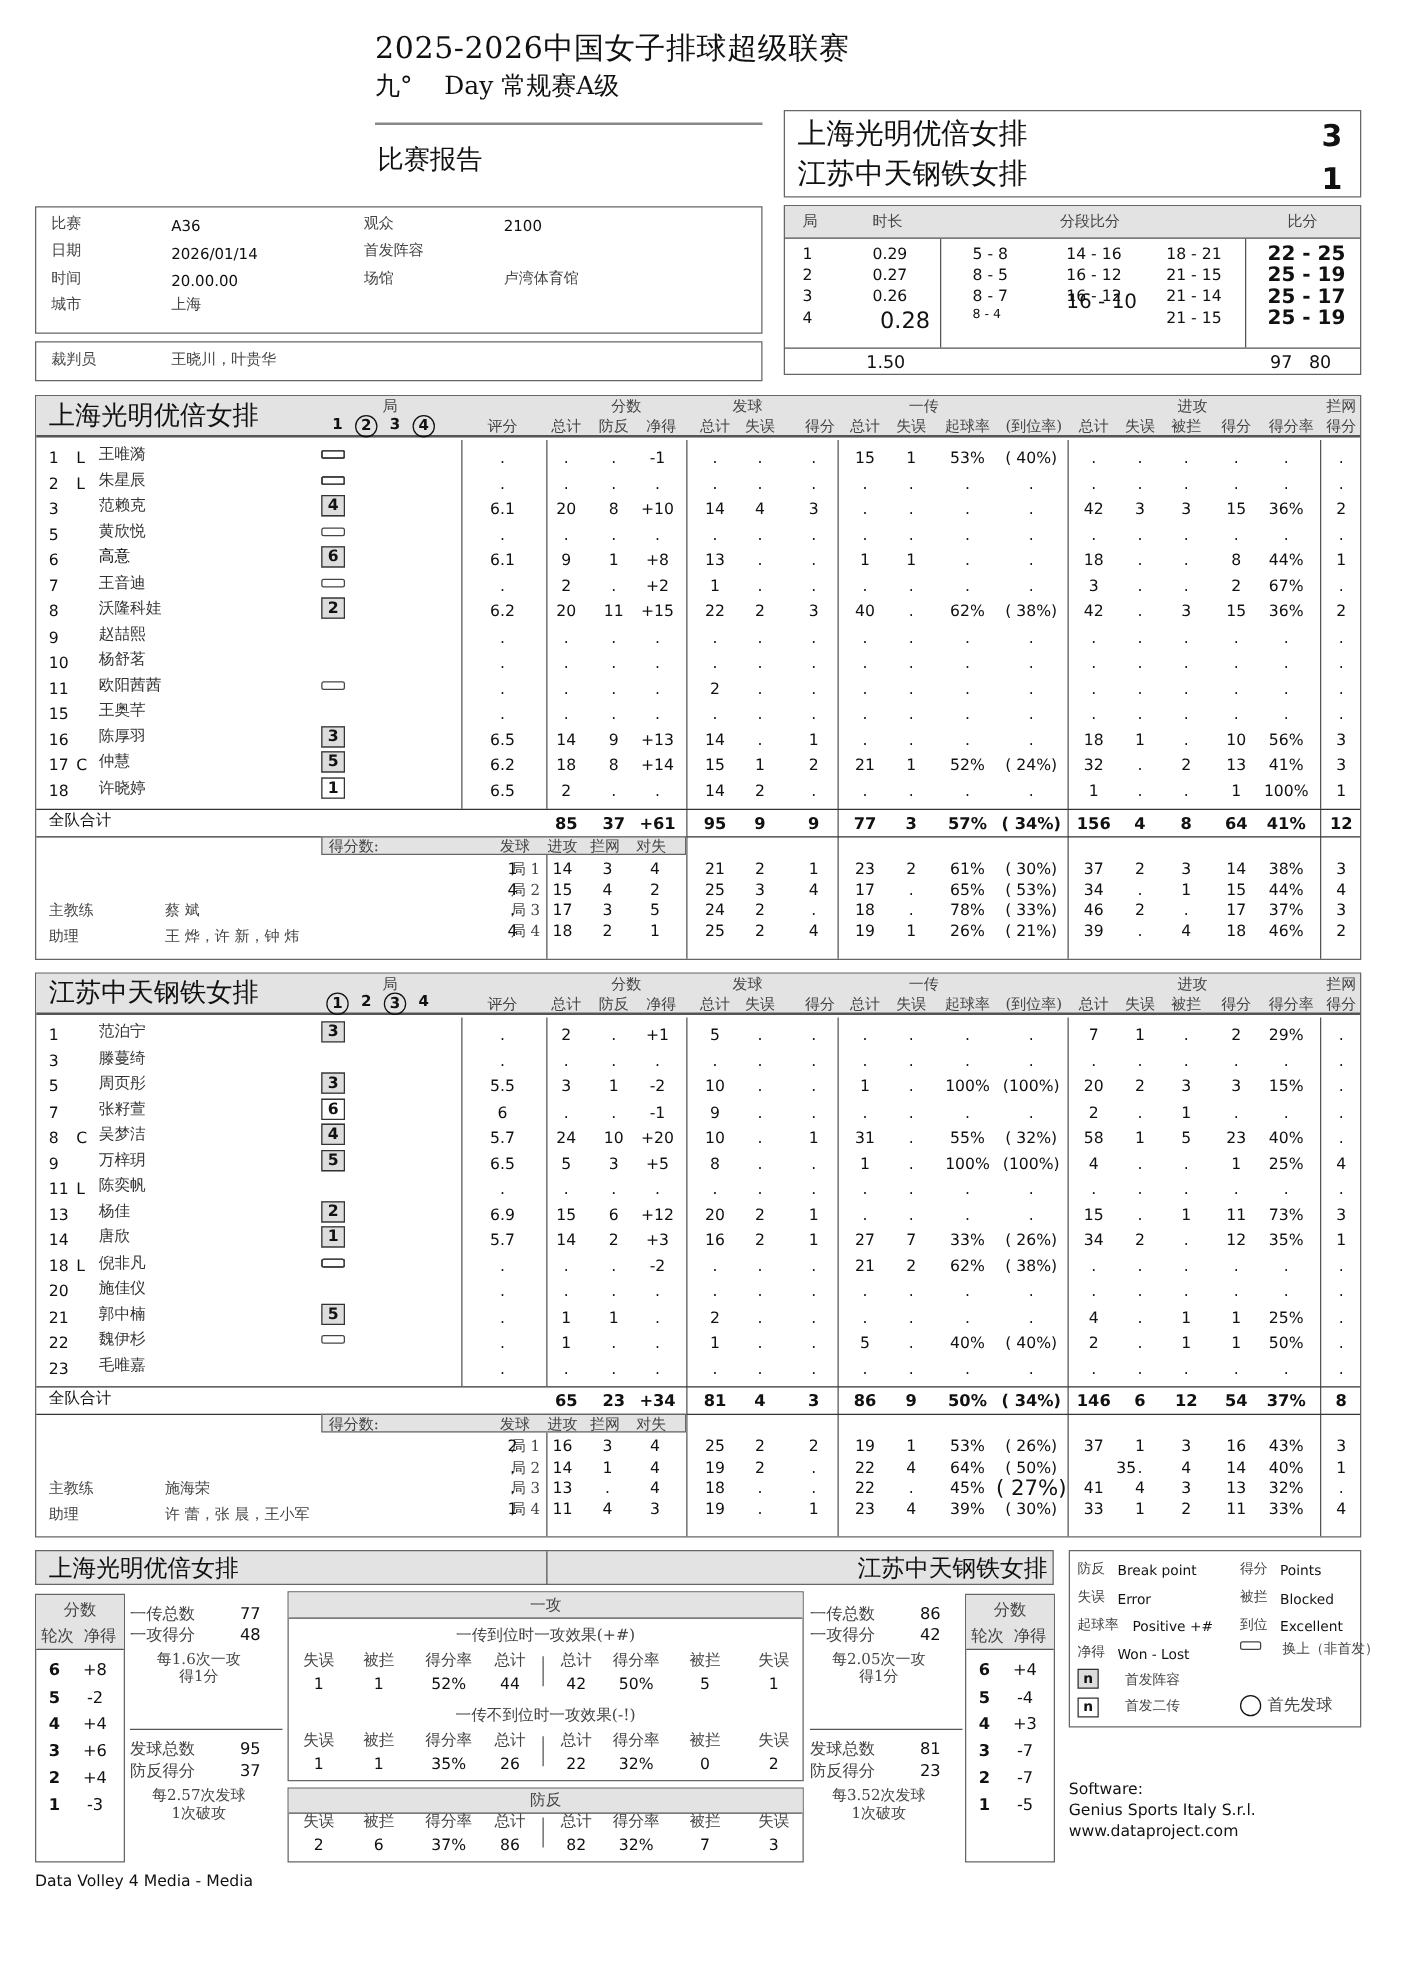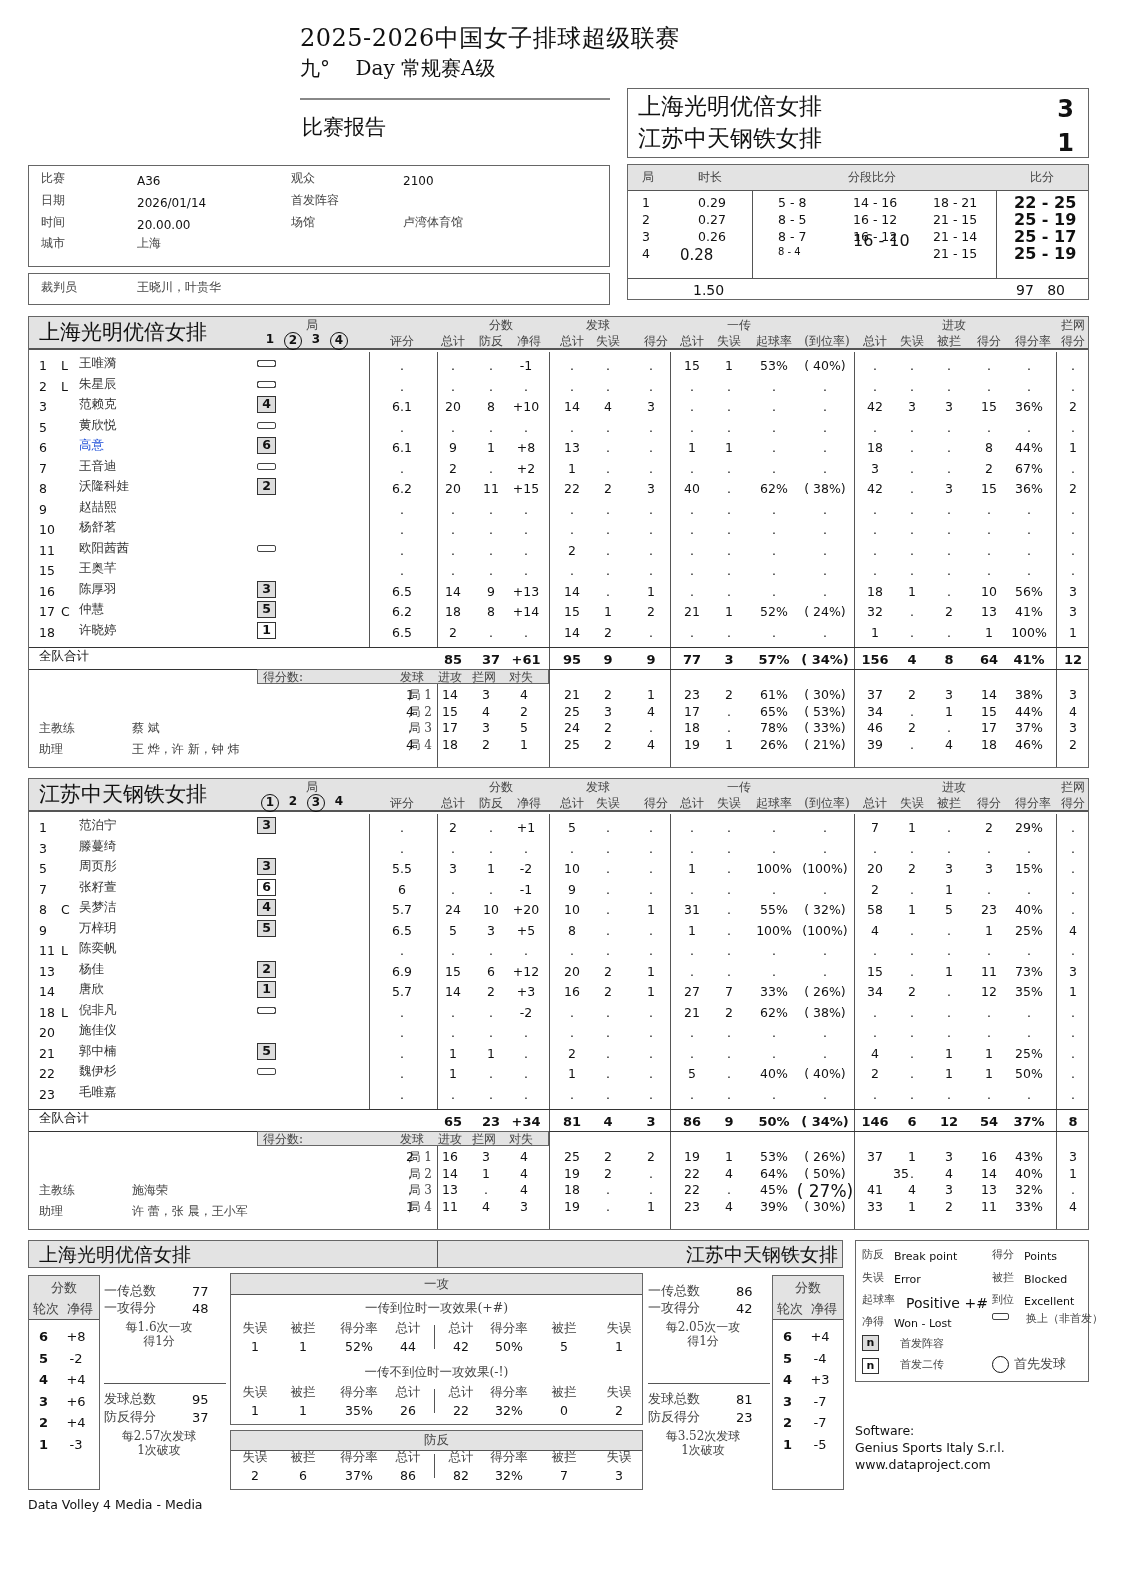--- a/index.html
+++ b/index.html
@@ -84,21 +84,21 @@
       <span class="cell" style="left: 225px; top: 47px; font-size: 12.5px;">16 - 12</span>
       <span class="cell" style="left: 305px; top: 47px; font-size: 12.5px;">21 - 15</span>
       <span class="cell b" style="left: 386px; top: 45px; font-size: 16px;">25 - 19</span>
       <span class="cell" style="left: 14px; top: 64px; font-size: 12.5px;">3</span>
       <span class="cell" style="left: 70px; top: 64px; font-size: 12.5px;">0.26</span>
       <span class="cell" style="left: 150px; top: 64px; font-size: 12.5px;">8 - 7</span>
       <span class="cell" style="left: 225px; top: 64px; font-size: 12.5px;">16 - 12</span>
       <span class="cell" style="left: 305px; top: 64px; font-size: 12.5px;">21 - 14</span>
       <span class="cell b" style="left: 386px; top: 62px; font-size: 16px;">25 - 17</span>
       <span class="cell" style="left: 14px; top: 81px; font-size: 12.5px;">4</span>
-      <span class="cell" style="left: 52px; top: 81px; font-size: 15px;">0.28</span>
+      <span class="cell" style="left: 76px; top: 81px; font-size: 18px;">0.28</span>
       <span class="cell" style="left: 150px; top: 81px; font-size: 10px;">8 - 4</span>
       <span class="cell" style="left: 225px; top: 66px; font-size: 16px;">16 - 10</span>
       <span class="cell" style="left: 305px; top: 81px; font-size: 12.5px;">21 - 15</span>
       <span class="cell b" style="left: 386px; top: 79px; font-size: 16px;">25 - 19</span>
     </div>
   <span class="cell" style="left:65px;top:117px;font-size:14px">1.50</span>
   <span class="cell" style="left:388px;top:117px;font-size:14px;white-space:pre">97   80</span>
 </div>
 
 <div id="home-table" class="box" style="left:28px;top:316px;width:1061px;height:452px">
@@ -250,21 +250,21 @@
       <span style="left: 816px; width: 60px; top: 3px;">.</span>
       <span style="left: 853px; width: 60px; top: 3px;">.</span>
       <span style="left: 890px; width: 60px; top: 3px;">.</span>
       <span style="left: 930px; width: 60px; top: 3px;">.</span>
       <span style="left: 970px; width: 60px; top: 3px;">.</span>
       <span style="left: 1014px; width: 60px; top: 3px;">.</span>
     </div>
     <div class="tbl-row" style="top: 120px;">
       <span style="left: 10px; text-align: left; top: 3px;">6</span>
       <span style="left: 32px; top: 3px;"></span>
-      <span class="serif" style="left: 50px; text-align: left; color: #1d4ed8;">高意</span>
+      <span class="serif" style="left: 50px; text-align: left; color: #000000;">高意</span>
       <span style="left: 228px; text-align: left;">
         <span class="pbox start">6</span>
         <span class="pbox start">6</span>
         <span class="pbox start">6</span>
         <span class="pbox start">6</span>
       </span>
       <span style="left: 343px; width: 60px; top: 3px;">6.1</span>
       <span style="left: 394px; width: 60px; top: 3px;">9</span>
       <span style="left: 432px; width: 60px; top: 3px;">1</span>
       <span style="left: 467px; width: 60px; top: 3px;">+8</span>
@@ -1311,21 +1311,21 @@
 <div id="legend" class="box" style="left:855px;top:1240px;width:234px;height:142px">
     <span class="cell lbl serif" style="left: 6px; top: 6px; font-size: 11px;">防反</span>
     <span class="cell" style="left: 38px; top: 9px; font-size: 11px;">Break point</span>
     <span class="cell lbl serif" style="left: 136px; top: 6px; font-size: 11px;">得分</span>
     <span class="cell" style="left: 168px; top: 9px; font-size: 11px;">Points</span>
     <span class="cell lbl serif" style="left: 6px; top: 29px; font-size: 11px;">失误</span>
     <span class="cell" style="left: 38px; top: 32px; font-size: 11px;">Error</span>
     <span class="cell lbl serif" style="left: 136px; top: 29px; font-size: 11px;">被拦</span>
     <span class="cell" style="left: 168px; top: 32px; font-size: 11px;">Blocked</span>
     <span class="cell lbl serif" style="left: 6px; top: 51px; font-size: 11px;">起球率</span>
-    <span class="cell" style="left: 50px; top: 54px; font-size: 14px;">Positive +#</span>
+    <span class="cell" style="left: 50px; top: 54px; font-size: 11px;">Positive +#</span>
     <span class="cell lbl serif" style="left: 136px; top: 51px; font-size: 11px;">到位</span>
     <span class="cell" style="left: 168px; top: 54px; font-size: 11px;">Excellent</span>
     <span class="cell lbl serif" style="left: 6px; top: 73px; font-size: 11px;">净得</span>
     <span class="cell" style="left: 38px; top: 76px; font-size: 11px;">Won - Lost</span>
     <span class="subs" style="position: absolute; left: 136px; top: 72px; margin: 0px; height: 7px; width: 17px;"></span>
     <span class="cell lbl serif" style="left: 170px; top: 70px; font-size: 11px;">换上（非首发）</span>
     <span class="pbox start" style="position: absolute; left: 6px; top: 94px; width: 17px; height: 16px; font-size: 11px;">n</span>
     <span class="cell lbl serif" style="left: 44px; top: 95px; font-size: 11px;">首发阵容</span>
     <span class="pbox setter" style="position: absolute; left: 6px; top: 117px; width: 17px; height: 16px; font-size: 11px;">n</span>
     <span class="cell lbl serif" style="left: 44px; top: 116px; font-size: 11px;">首发二传</span>

